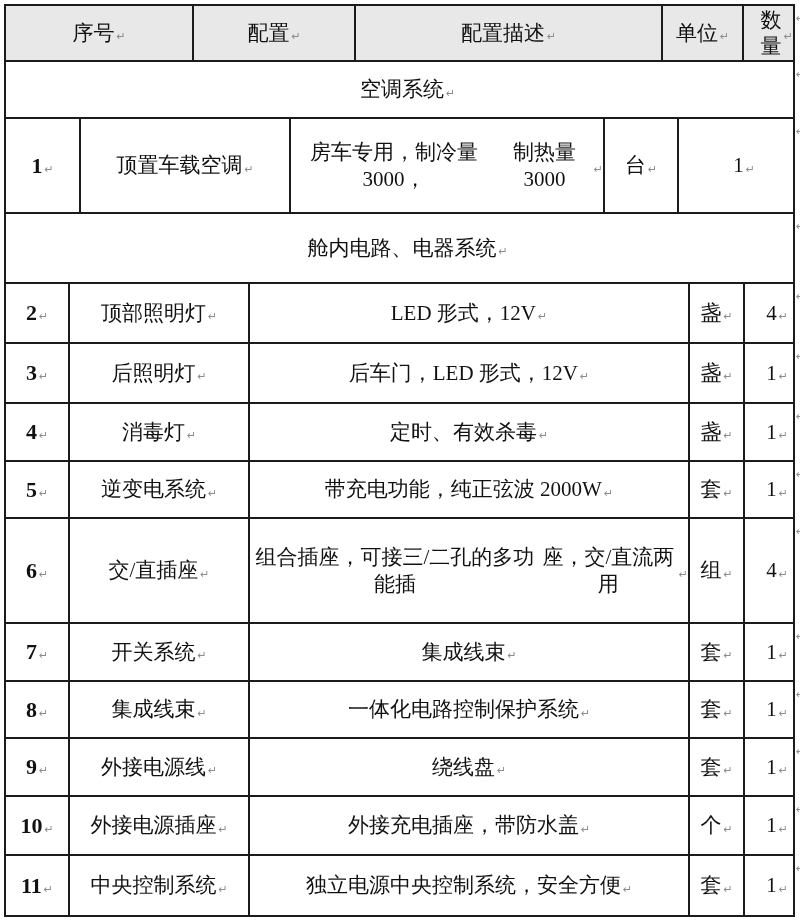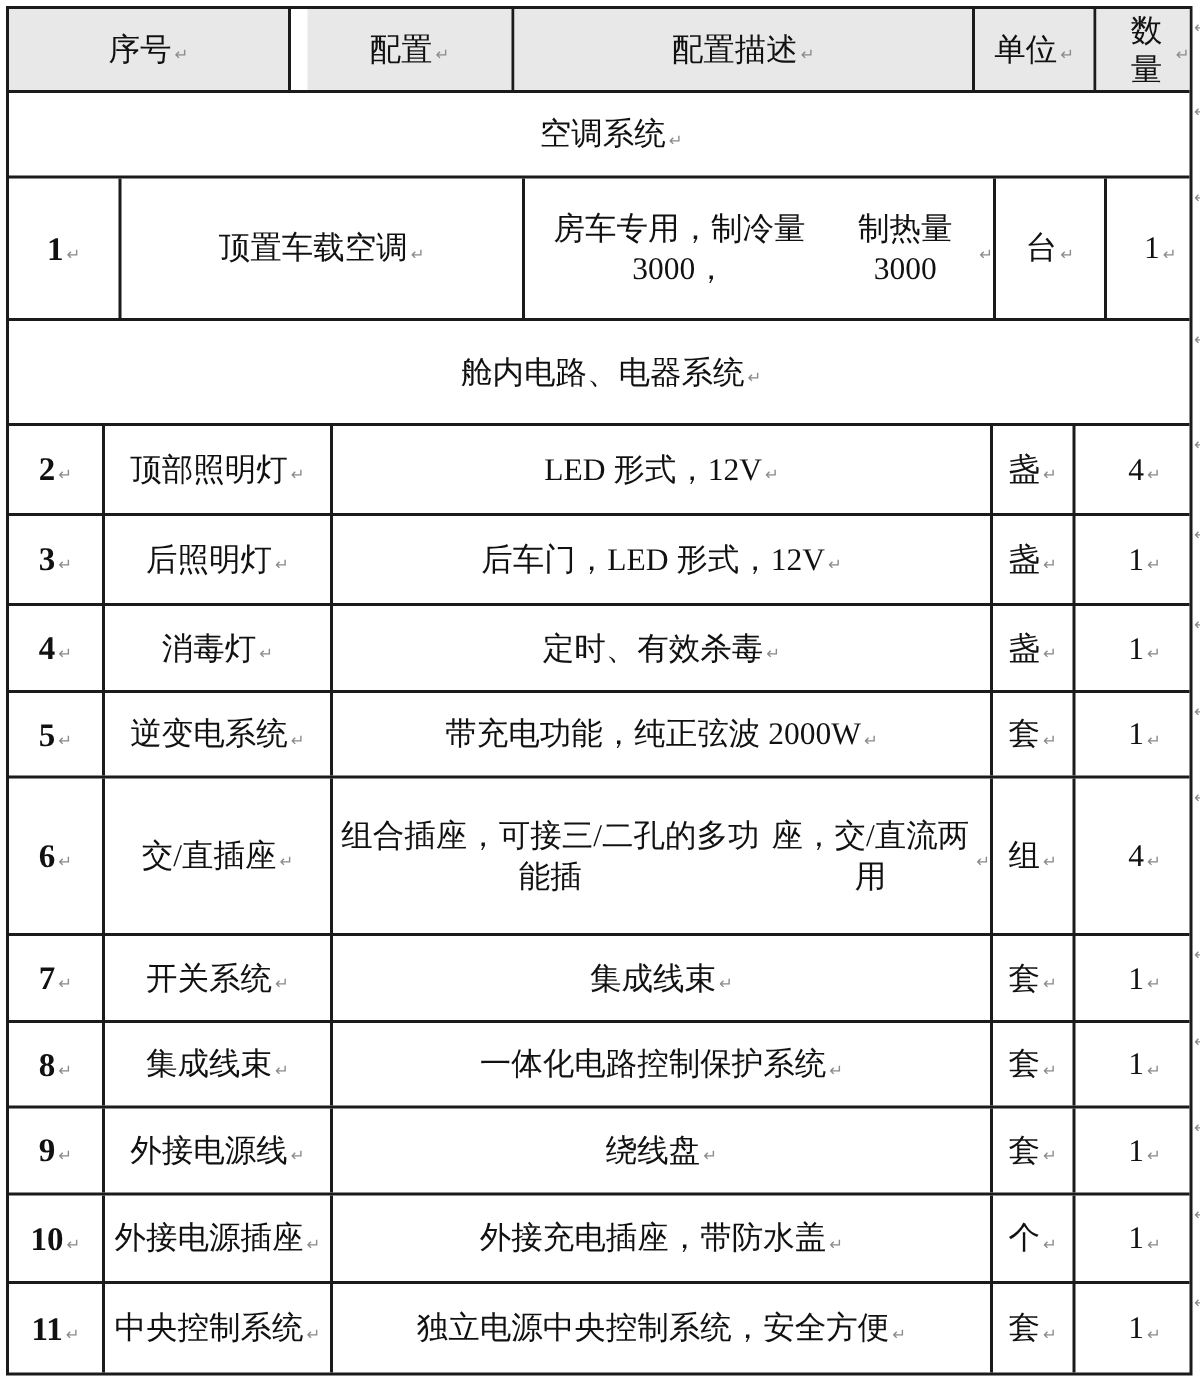--- a/index.html
+++ b/index.html
@@ -28,23 +28,23 @@
     align-items: center;
     justify-content: center;
     font-size: 21px;
     line-height: 1.25;
     text-align: center;
   }
   .cell:last-child { border-right: none; flex: 1; padding-left: 16px; }
   .header-row .cell { background: var(--header_bg, #e8e8e8); }
   .section-row .cell { font-size: 21px; }
   
-  .rA .c1 { width: 188px; } .rA .c2 { width: 138px; margin-left: 11px; } .rA .c3 { width: 307px; } .rA .c4 { width: 81px; }
-  .rB .c1 { width: 75px; }  .rB .c2 { width: 269px; } .rB .c3 { width: 314px; } .rB .c4 { width: 74px; }
-  .rC .c1 { width: 64px; }  .rC .c2 { width: 152px; align-items: center; } .rC .c3 { width: 440px; } .rC .c4 { width: 55px; }
+  .rA .c1 { width: 188px; } .rA .c2 { width: 162px; } .rA .c3 { width: 307px; } .rA .c4 { width: 81px; }
+  .rB .c1 { width: 75px; }  .rB .c2 { width: 210px; } .rB .c3 { width: 314px; } .rB .c4 { width: 74px; }
+  .rC .c1 { width: 64px; }  .rC .c2 { width: 180px; align-items: center; } .rC .c3 { width: 440px; } .rC .c4 { width: 55px; }
   .no { font-weight: bold; font-size: 22px; }
   .pm {
     font-size: 11px;
     color: var(--mark, #8c8c8c);
     margin-left: 2px;
     position: relative;
     top: 4px;
     font-family: "DejaVu Sans", sans-serif;
   }
   .lines { display: flex; }

